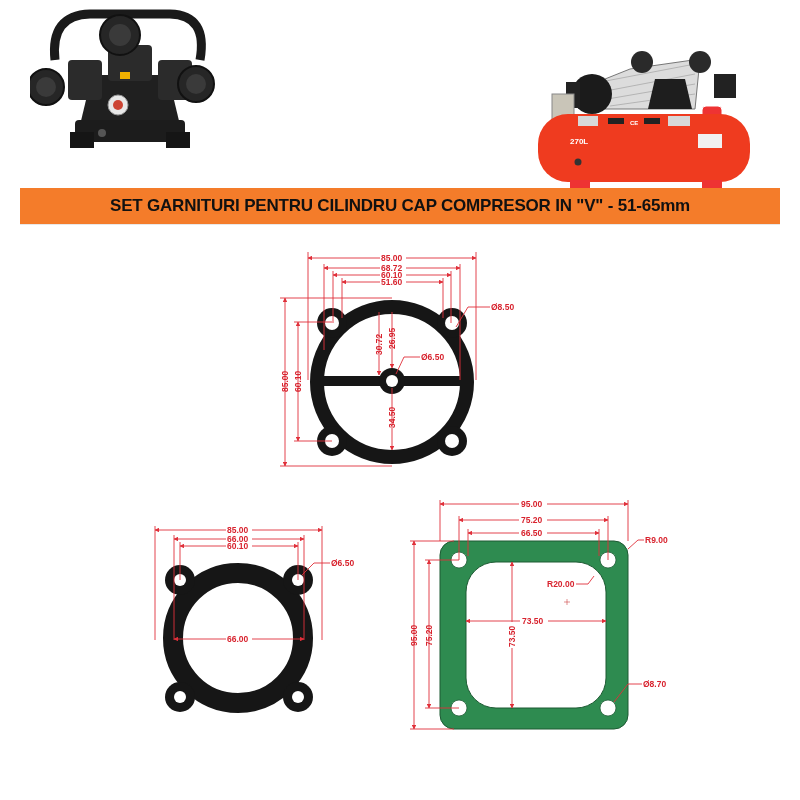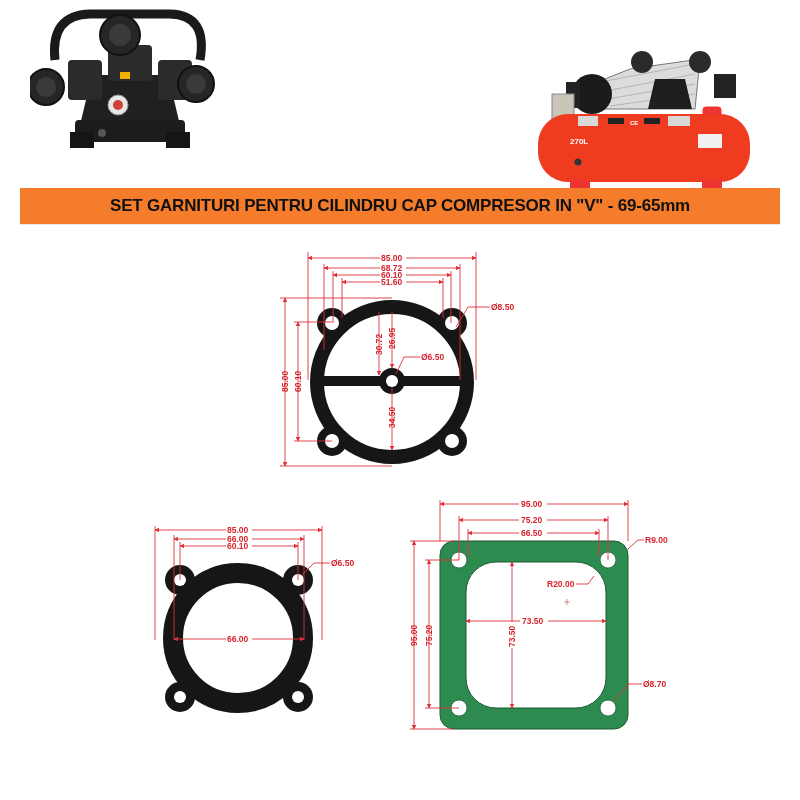--- a/index.html
+++ b/index.html
@@ -85,21 +85,21 @@
     <rect x="50" y="136" width="20" height="12" fill="#e33"></rect>
     <rect x="182" y="136" width="20" height="12" fill="#e33"></rect>
     <circle cx="58" cy="155" r="11" fill="#2a2a2a"></circle>
       <circle cx="58" cy="155" r="5" fill="#bbb"></circle>
     <circle cx="196" cy="155" r="11" fill="#2a2a2a"></circle>
       <circle cx="196" cy="155" r="5" fill="#bbb"></circle>
   </svg>
 </div>
 
 <div class="banner">
-  <span>SET GARNITURI PENTRU CILINDRU CAP COMPRESOR IN "V" - 69-65mm</span>
+  <span>SET GARNITURI PENTRU CILINDRU CAP COMPRESOR IN "V" - 51-65mm</span>
 </div>
 
 <svg style="position:absolute;left:0;top:0" width="800" height="800" viewBox="0 0 800 800">
   <defs>
     <marker id="arr" viewBox="0 0 10 10" refX="9" refY="5" markerWidth="5" markerHeight="5" orient="auto-start-reverse">
       <path d="M0 0 L10 5 L0 10 Z" fill="#e0303a"></path>
     </marker>
     <mask id="headMask">
       <rect x="0" y="0" width="800" height="800" fill="#fff"></rect>
     </mask>

